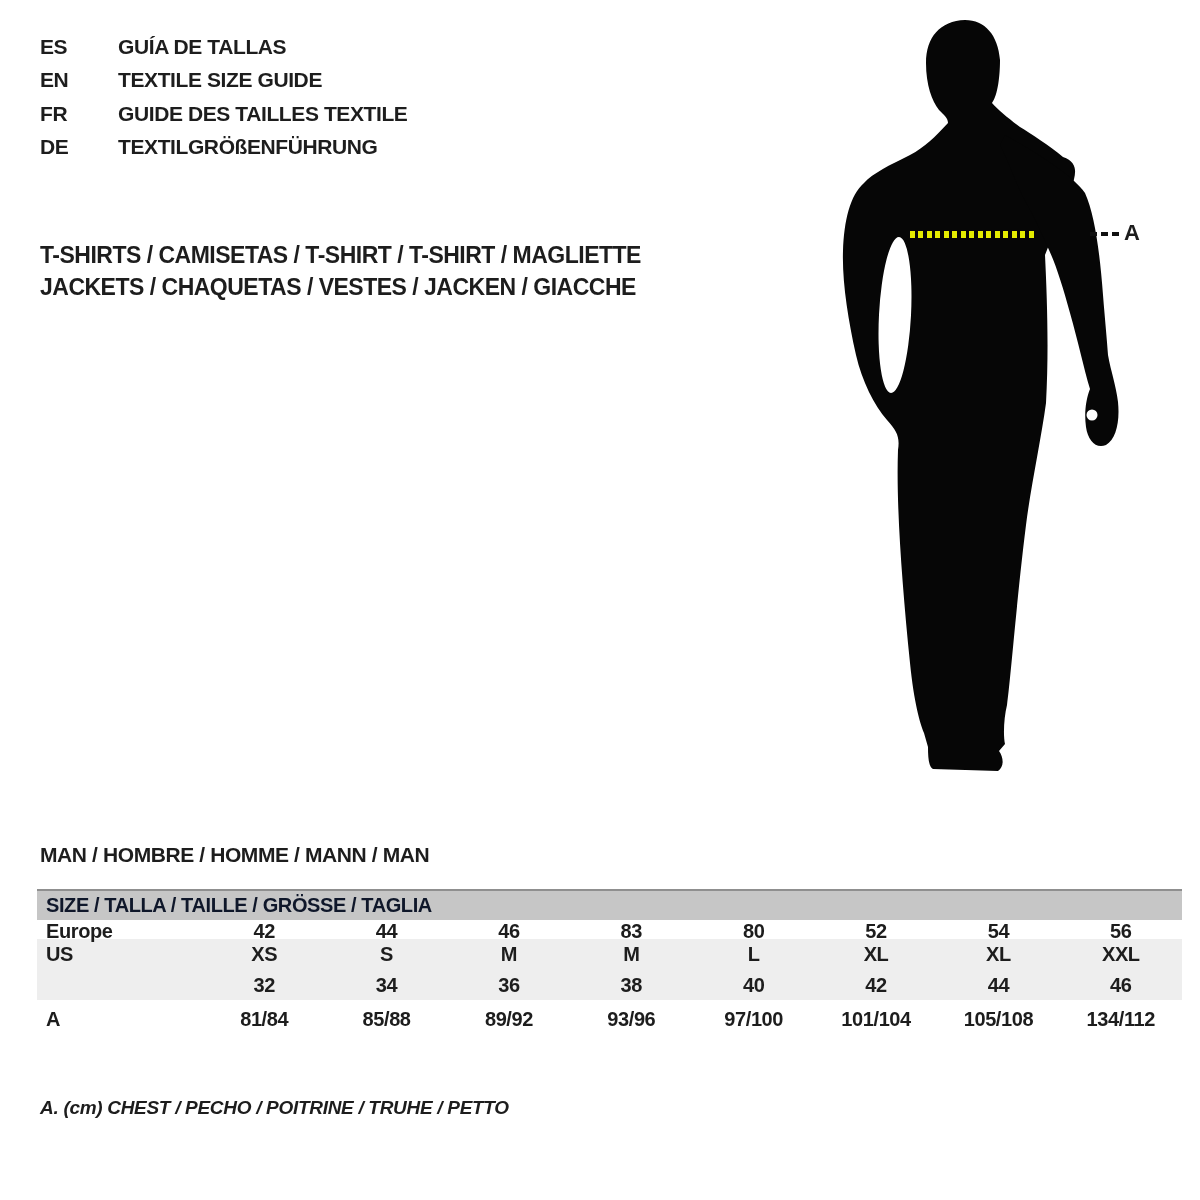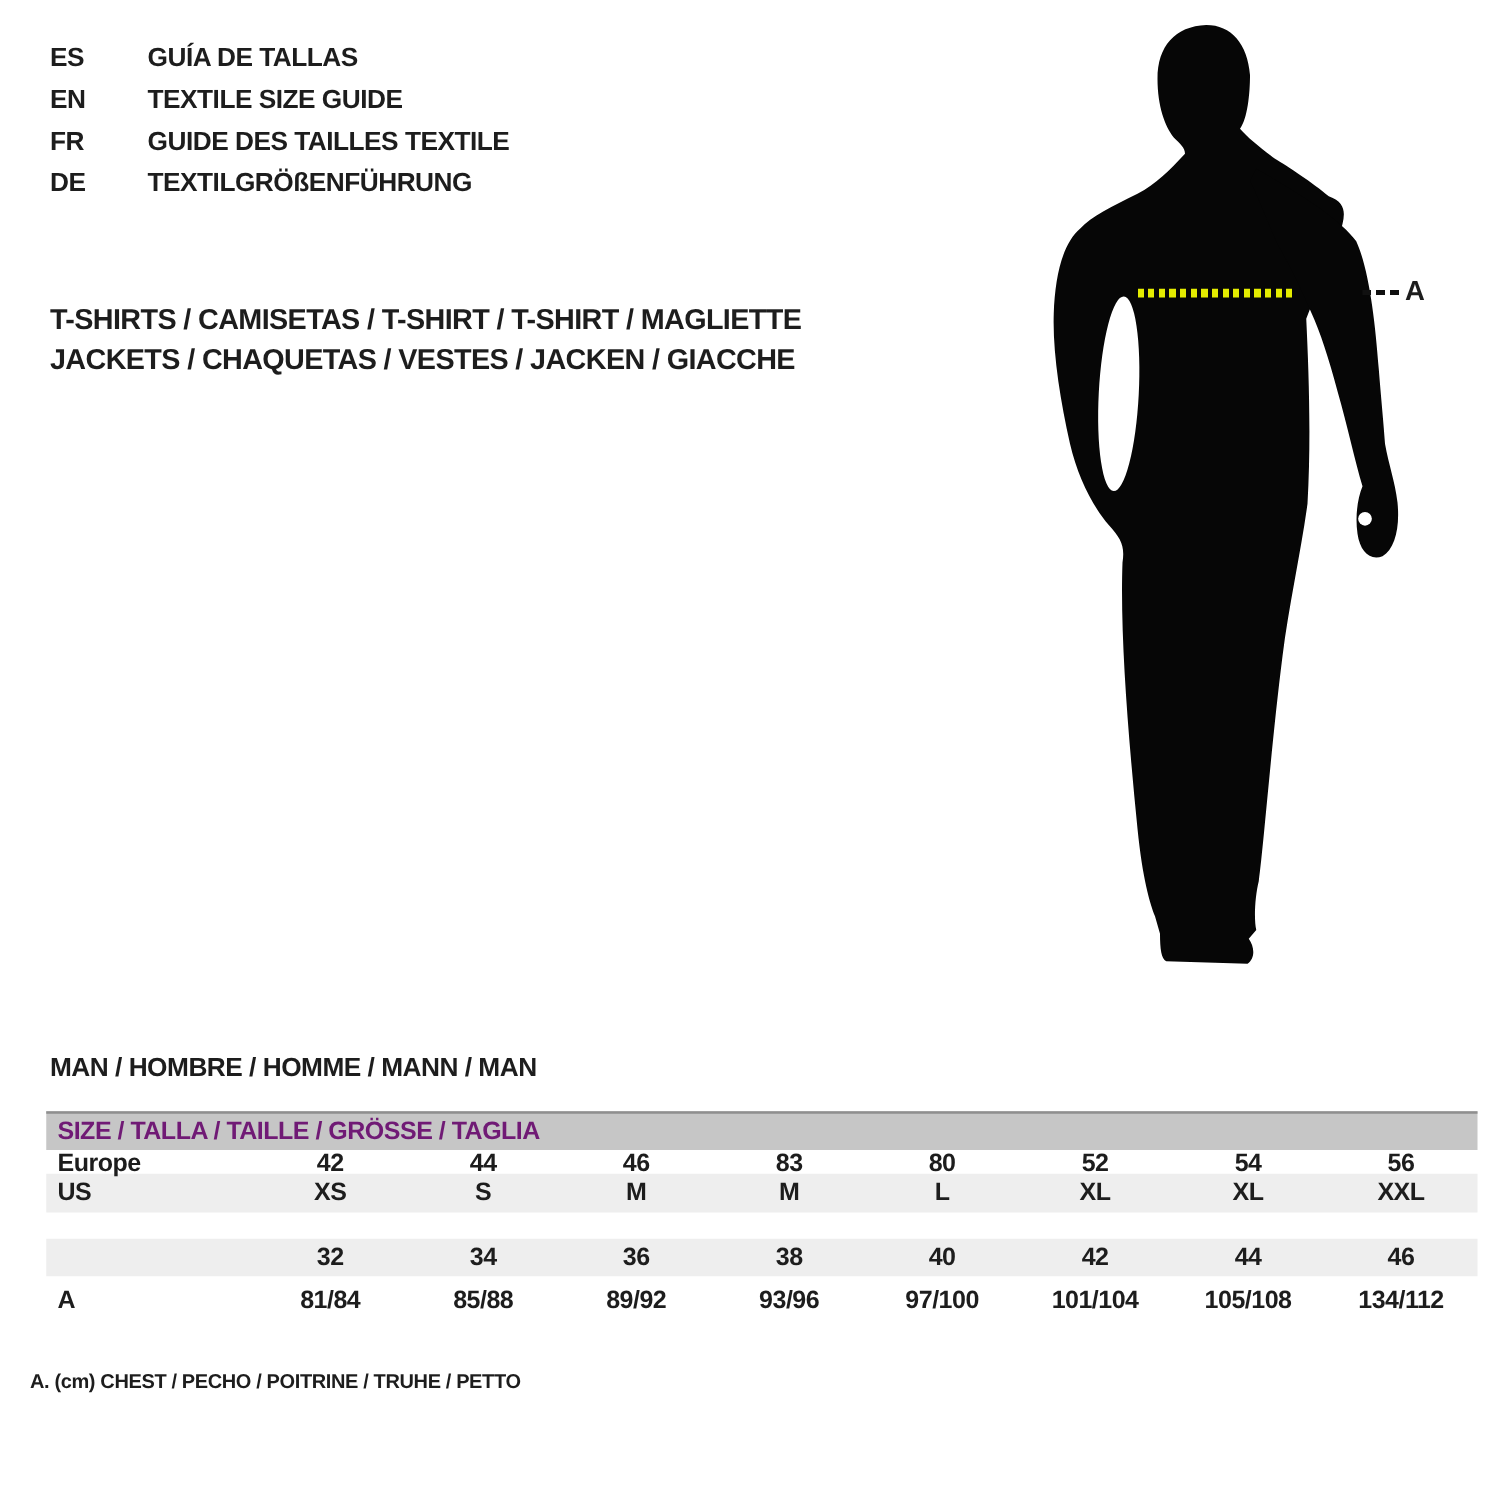--- a/index.html
+++ b/index.html
@@ -27,30 +27,30 @@
     background:repeating-linear-gradient(90deg,#101010 0 7px,transparent 7px 11px);
   }
   .measure-label{position:absolute;left:1124px;top:220px;font-size:22px;font-weight:700;}
   
   .section-title{position:absolute;left:40px;top:843px;font-size:21px;font-weight:700;letter-spacing:-0.4px;white-space:nowrap;}
   
   .size-table{position:absolute;left:37px;top:889px;width:1145px;}
   .table-header{
     height:31px;background:var(--c-header_bar,#c6c6c6);border-top:2px solid var(--c-table_border,#8f8f8f);
     display:flex;align-items:center;padding-left:9px;box-sizing:border-box;
-    font-size:20px;font-weight:700;letter-spacing:-0.4px;color:#701a75;
+    font-size:20px;font-weight:700;letter-spacing:-0.4px;color:#0f172a;
   }
   .table-row{display:grid;grid-template-columns:166px repeat(8,1fr);}
   .table-row.shaded{background:var(--c-row_shaded,#eeeeee);}
   .table-row.h35{height:19px;} .table-row.h31{height:31px;}
-  .table-row.h30{height:30px;margin-top:21px;} .table-row.h38{height:38px;}
+  .table-row.h30{height:30px;} .table-row.h38{height:38px;}
   .row-label{display:flex;align-items:center;padding-left:9px;font-size:20px;font-weight:700;letter-spacing:-0.4px;}
   .cell{display:flex;align-items:center;justify-content:center;font-size:20px;font-weight:700;letter-spacing:-0.4px;text-align:right;}
   
-  .footnote{position:absolute;left:24px;top:1097px;font-size:16px;font-weight:700;letter-spacing:-0.3px;white-space:nowrap;}
+  .footnote{position:absolute;left:40px;top:1097px;font-size:19px;font-weight:700;letter-spacing:-0.3px;white-space:nowrap;font-style:italic;}
 </style>
 </head>
 <body>
 
 <div class="canvas">
 
   <div class="lang-block">
     <div class="lang-row">
       <span class="lang-code">ES</span>
       <span class="lang-label">GUÍA DE TALLAS</span>

